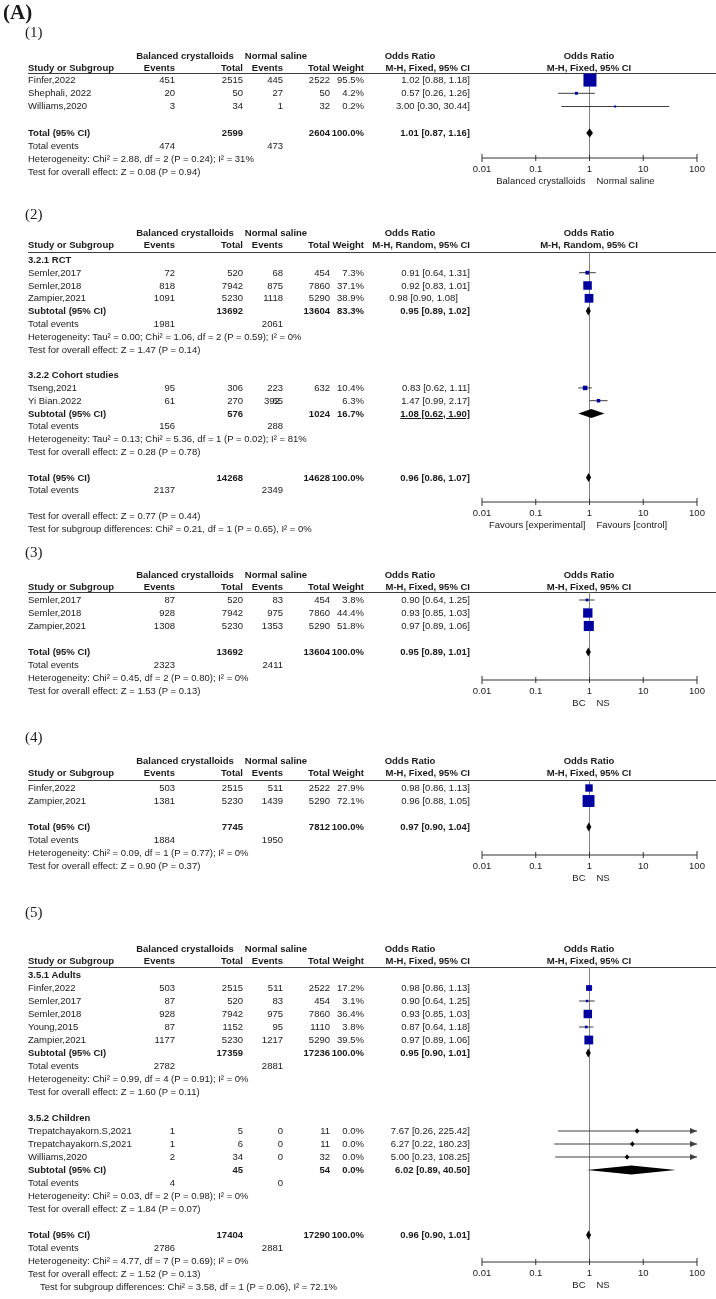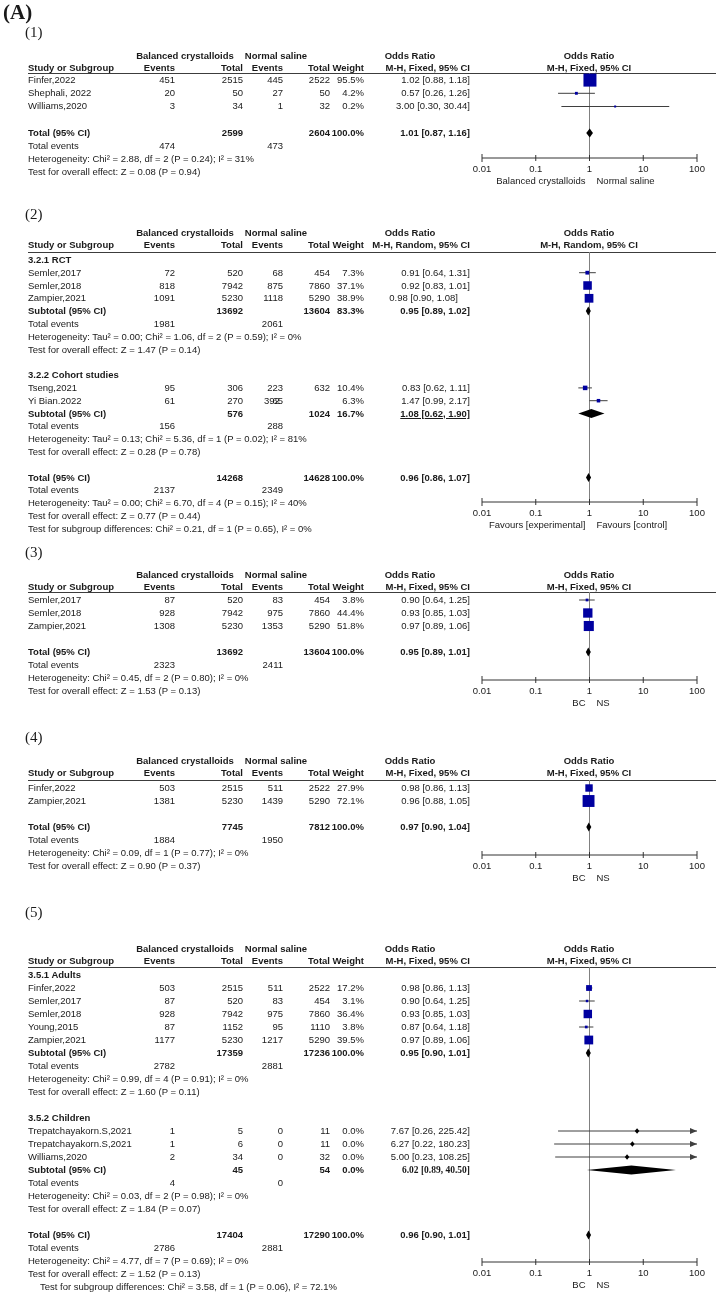--- a/index.html
+++ b/index.html
@@ -214,21 +214,20 @@
       <div class="cl" style="left: 28px; top: 227.2px; width: 460px; text-align: left;">Heterogeneity: Tau² = 0.13; Chi² = 5.36, df = 1 (P = 0.02); I² = 81%</div>
       <div class="cl" style="left: 28px; top: 240px; width: 460px; text-align: left;">Test for overall effect: Z = 0.28 (P = 0.78)</div>
       <div class="cl b" style="left: 28px; top: 265.6px; width: 160px; text-align: left;">Total (95% CI)</div>
       <div class="cl b" style="left: 173px; top: 265.6px; width: 70px; text-align: right;">14268</div>
       <div class="cl b" style="left: 264px; top: 265.6px; width: 66px; text-align: right;">14628</div>
       <div class="cl b" style="left: 298px; top: 265.6px; width: 66px; text-align: right;">100.0%</div>
       <div class="cl b" style="left: 334px; top: 265.6px; width: 136px; text-align: right;">0.96 [0.86, 1.07]</div>
       <div class="cl" style="left: 28px; top: 278.4px; width: 160px; text-align: left;">Total events</div>
       <div class="cl" style="left: 100px; top: 278.4px; width: 75px; text-align: right;">2137</div>
       <div class="cl" style="left: 215px; top: 278.4px; width: 68px; text-align: right;">2349</div>
-      <div class="cl" style="left: 28px; top: 291.2px; width: 460px; text-align: left;">Heterogeneity: Tau² = 0.00; Chi² = 6.70, df = 4 (P = 0.15); I² = 40%</div>
       <div class="cl" style="left: 28px; top: 304px; width: 460px; text-align: left;">Test for overall effect: Z = 0.77 (P = 0.44)</div>
       <div class="cl" style="left: 28px; top: 316.8px; width: 460px; text-align: left;">Test for subgroup differences: Chi² = 0.21, df = 1 (P = 0.65), I² = 0%</div>
     </div>
     <div class="panel" style="top: 544px; height: 165px;">
       <div class="panel-label">(3)</div>
       <div class="cl b" style="left: 120px; top: 25px; width: 130px; text-align: center;">Balanced crystalloids</div>
       <div class="cl b" style="left: 236px; top: 25px; width: 80px; text-align: center;">Normal saline</div>
       <div class="cl b" style="left: 350px; top: 25px; width: 120px; text-align: center;">Odds Ratio</div>
       <div class="cl b" style="left: 529px; top: 25px; width: 120px; text-align: center;">Odds Ratio</div>
       <div class="cl b" style="left: 28px; top: 37px; width: 160px; text-align: left;">Study or Subgroup</div>
@@ -500,21 +499,21 @@
       <div class="cl" style="left: 100px; top: 247px; width: 75px; text-align: right;">2</div>
       <div class="cl" style="left: 173px; top: 247px; width: 70px; text-align: right;">34</div>
       <div class="cl" style="left: 215px; top: 247px; width: 68px; text-align: right;">0</div>
       <div class="cl" style="left: 264px; top: 247px; width: 66px; text-align: right;">32</div>
       <div class="cl" style="left: 298px; top: 247px; width: 66px; text-align: right;">0.0%</div>
       <div class="cl" style="left: 334px; top: 247px; width: 136px; text-align: right;">5.00 [0.23, 108.25]</div>
       <div class="cl b" style="left: 28px; top: 260px; width: 160px; text-align: left;">Subtotal (95% CI)</div>
       <div class="cl b" style="left: 173px; top: 260px; width: 70px; text-align: right;">45</div>
       <div class="cl b" style="left: 264px; top: 260px; width: 66px; text-align: right;">54</div>
       <div class="cl b" style="left: 298px; top: 260px; width: 66px; text-align: right;">0.0%</div>
-      <div class="cl b" style="left: 334px; top: 260px; width: 136px; text-align: right; font-family: Liberation Serif, serif;">6.02 [0.89, 40.50]</div>
+      <div class="cl b" style="left: 334px; top: 260px; width: 136px; text-align: right;">6.02 [0.89, 40.50]</div>
       <div class="cl" style="left: 28px; top: 273px; width: 160px; text-align: left;">Total events</div>
       <div class="cl" style="left: 100px; top: 273px; width: 75px; text-align: right;">4</div>
       <div class="cl" style="left: 215px; top: 273px; width: 68px; text-align: right;">0</div>
       <div class="cl" style="left: 28px; top: 286px; width: 460px; text-align: left;">Heterogeneity: Chi² = 0.03, df = 2 (P = 0.98); I² = 0%</div>
       <div class="cl" style="left: 28px; top: 299px; width: 460px; text-align: left;">Test for overall effect: Z = 1.84 (P = 0.07)</div>
       <div class="cl b" style="left: 28px; top: 325px; width: 160px; text-align: left;">Total (95% CI)</div>
       <div class="cl b" style="left: 173px; top: 325px; width: 70px; text-align: right;">17404</div>
       <div class="cl b" style="left: 264px; top: 325px; width: 66px; text-align: right;">17290</div>
       <div class="cl b" style="left: 298px; top: 325px; width: 66px; text-align: right;">100.0%</div>
       <div class="cl b" style="left: 334px; top: 325px; width: 136px; text-align: right;">0.96 [0.90, 1.01]</div>

